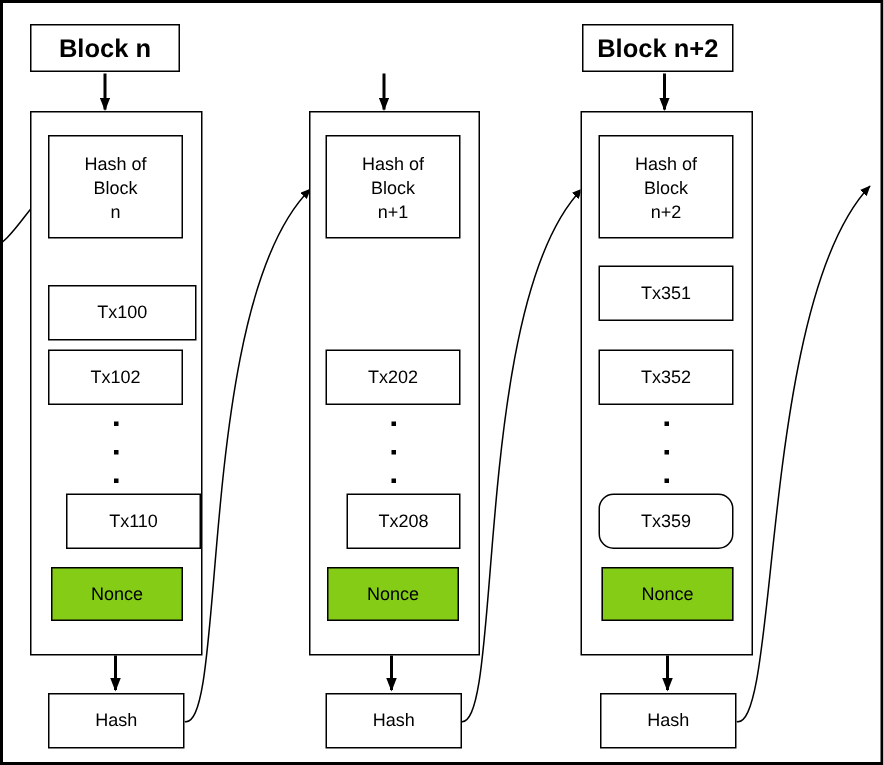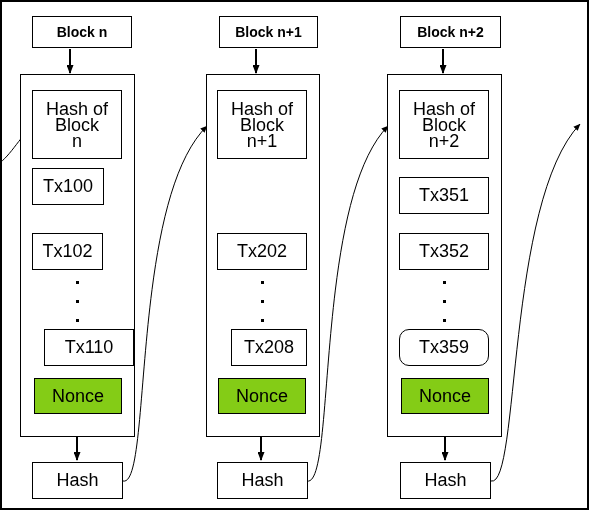--- a/index.html
+++ b/index.html
@@ -30,27 +30,26 @@
   .node {
     position: absolute;
     box-sizing: border-box;
     background: #ffffff;
     border: 1px solid #000000;
     display: flex;
     align-items: center;
     justify-content: center;
     text-align: center;
     color: #000000;
-    font-size: 18px;
+    font-size: 12px;
     line-height: 15px;
   }
   .block-header {
     font-weight: bold;
-    font-size: 14px;
-    margin-left: 12px;
+    font-size: 17px;
   }
   .block-body {
     background: #ffffff;
     border: 1px solid #000000;
     display: block;
   }
   .hash-node {
     flex-direction: column;
     line-height: 16px;
   }
@@ -116,25 +115,25 @@
   </div>
 
   <div class="block-body" style="position:absolute; left:18px; top:72px; width:113px; height:361px;"></div>
 
   <div class="node hash-node" style="left:30px; top:88px; width:90px; height:69px;">
     <span>Hash of</span>
     <span>Block</span>
     <span>n</span>
   </div>
 
-  <div class="node" style="left:30px; top:166px; width:72px; height:37px;">
+  <div class="node" style="left:30px; top:188px; width:99px; height:37px;">
     <span>Tx100</span>
   </div>
 
-  <div class="node" style="left:30px; top:231px; width:71px; height:37px;">
+  <div class="node" style="left:30px; top:231px; width:90px; height:37px;">
     <span>Tx102</span>
   </div>
 
   <div class="dots" style="left:73px; top:279px; width:4px; height:41px;">
     <span></span>
     <span></span>
     <span></span>
   </div>
 
   <div class="node" style="left:30px; top:327px; width:90px; height:37px;margin-left:12px;">
@@ -142,23 +141,20 @@
   </div>
 
   <div class="node nonce-node" style="left:32px; top:376px; width:88px; height:36px;">
     <span>Nonce</span>
   </div>
 
   <div class="node" style="left:30px; top:460px; width:91px; height:37px;">
     <span>Hash</span>
   </div>
 
-  <div class="node block-header" style="left:205px; top:14px; width:99px; height:32px;">
-    <span>Block n+1</span>
-  </div>
 
   <div class="block-body" style="position:absolute; left:204px; top:72px; width:112px; height:361px;"></div>
 
   <div class="node hash-node" style="left:215px; top:88px; width:90px; height:69px;">
     <span>Hash of</span>
     <span>Block</span>
     <span>n+1</span>
   </div>
 
 

